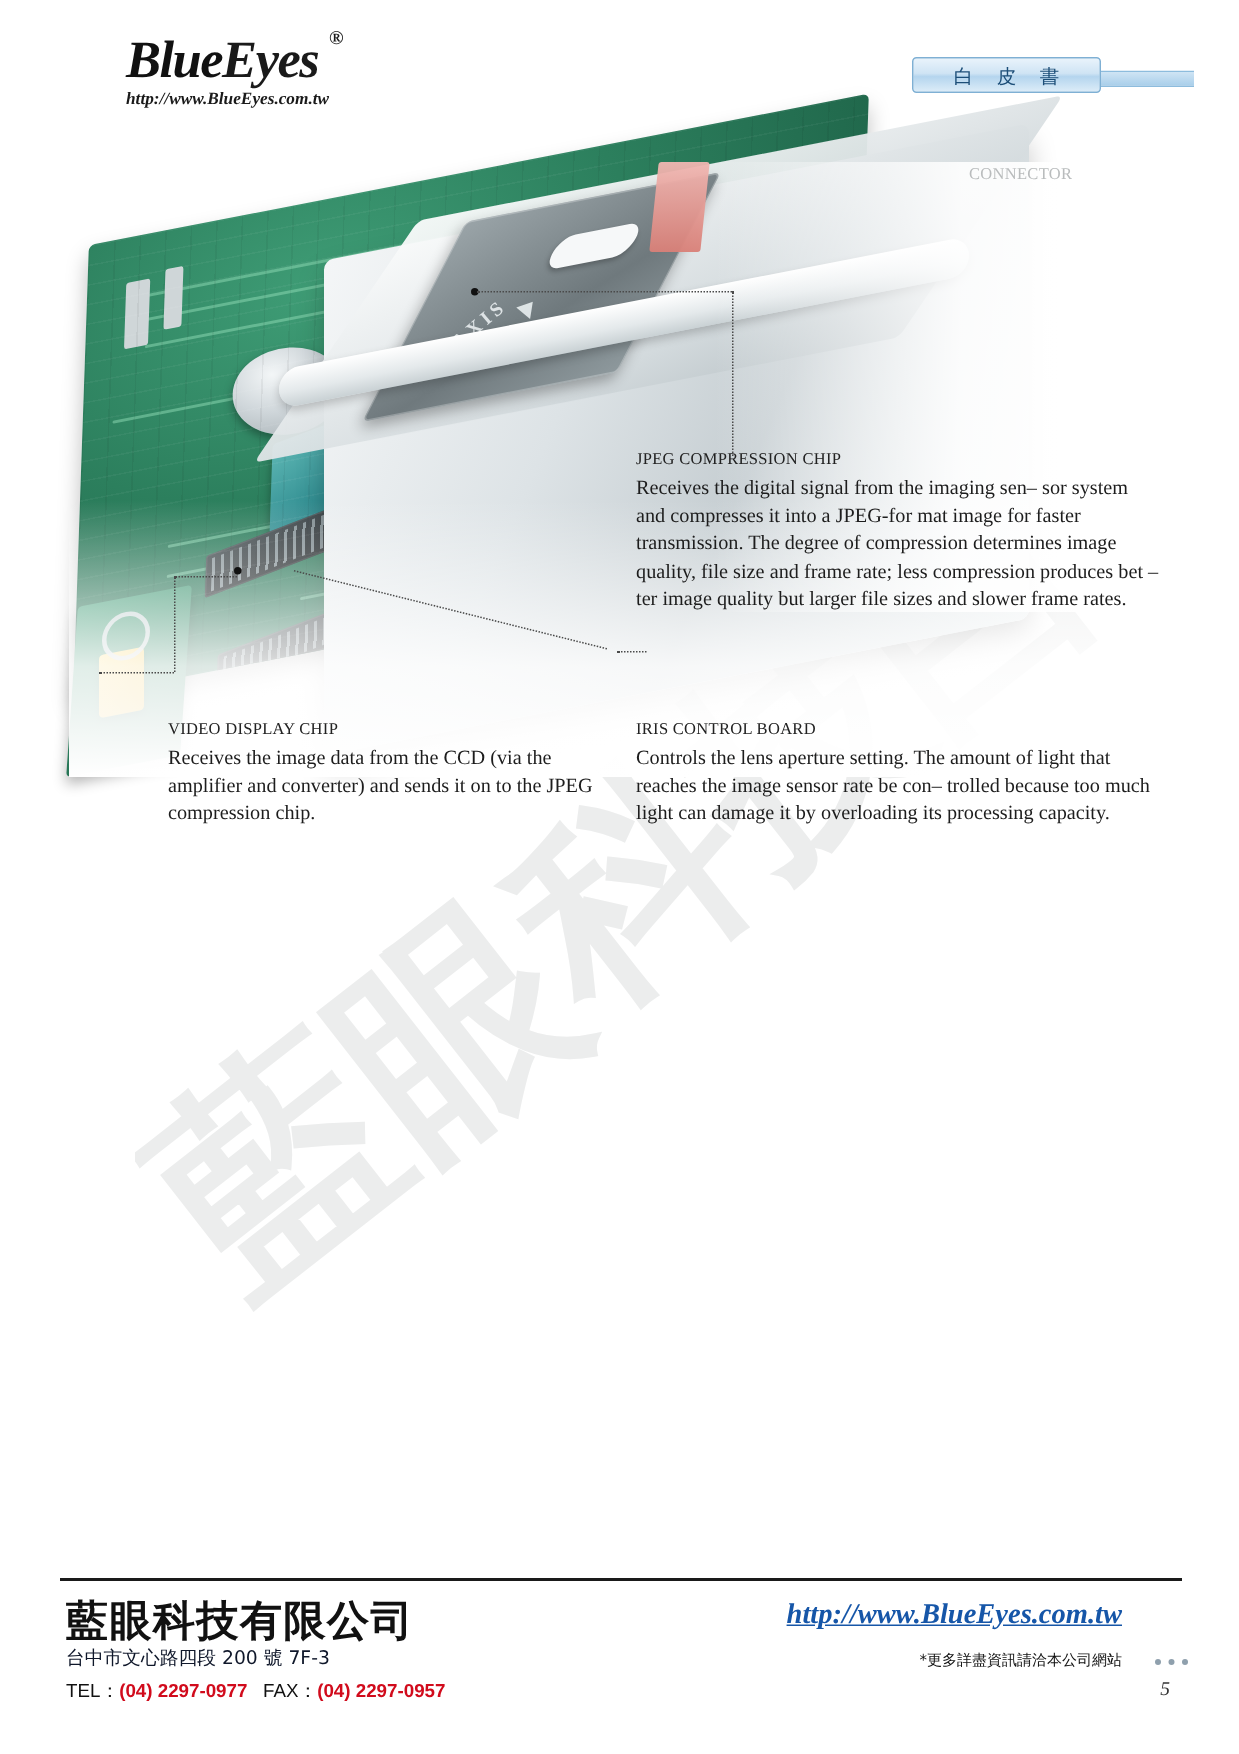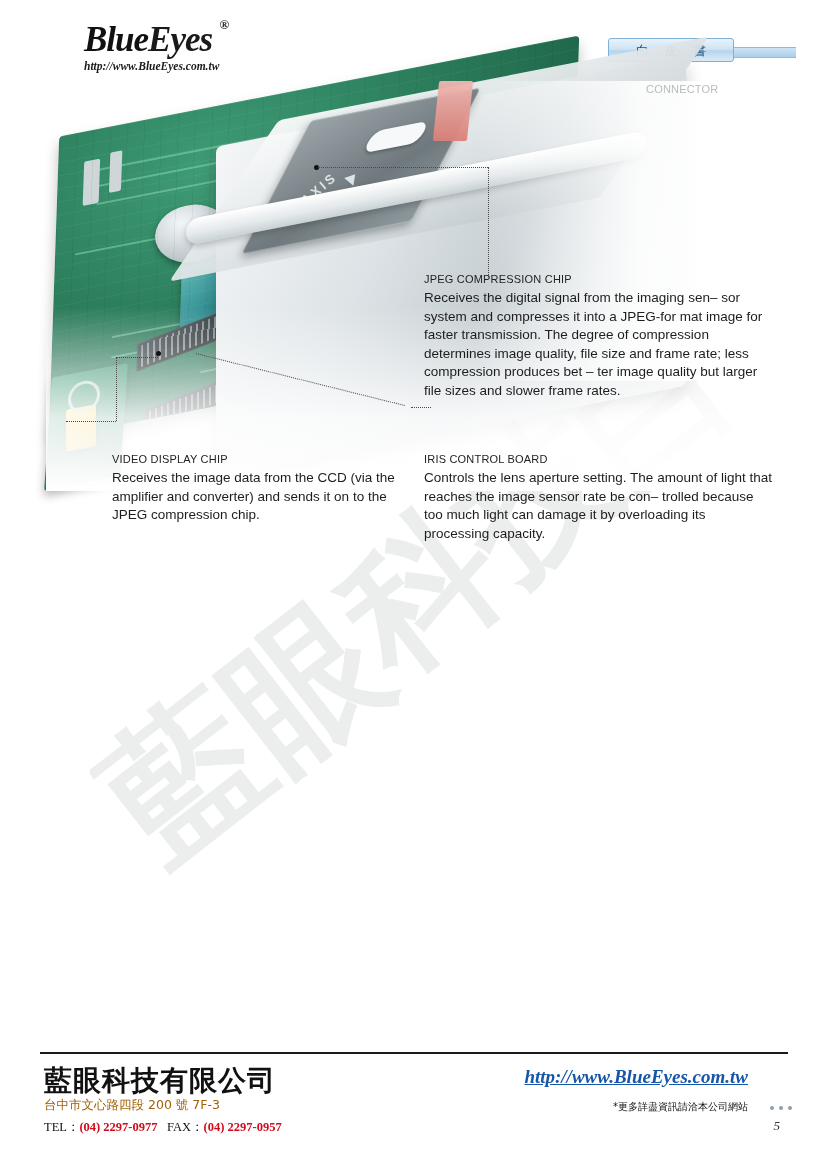--- a/index.html
+++ b/index.html
@@ -96,23 +96,24 @@
     background: linear-gradient(to bottom, #cfe4f4, #a9cfea);
     border-top: 1px solid #8dbcdd;
     border-bottom: 1px solid #8dbcdd;
     clip-path: polygon(0 0, 100% 0, 100% 100%, 0 100%);
   }
 
   
   .figure {
     position: absolute;
     left: 46px;
-    top: 81px;
+    top: 108px;
     width: 742px;
     height: 520px;
+    font-family: Liberation Serif, serif;
   }
 
   
   .watermark {
     position: absolute;
     left: 90px;
     top: 270px;
     width: 700px;
     height: 620px;
     pointer-events: none;
@@ -380,27 +381,27 @@
     font-size: 28px;
     color: #111;
     letter-spacing: 1px;
   }
   .company-addr {
     position: absolute;
     left: 44px;
     top: 1097px;
     font-family: "DejaVu Sans", sans-serif;
     font-size: 12.5px;
-    color: #a16207;
+    color: #0f172a;
   }
   .company-tel {
     position: absolute;
     left: 44px;
     top: 1119px;
-    font-family: Liberation Serif, serif;
+    font-family: Liberation Sans, sans-serif;
     font-size: 12.5px;
     color: #111;
   }
   .company-tel .num {
     color: #d10b1c;
     font-weight: bold;
   }
   .footer-url {
     position: absolute;
     right: 78px;

